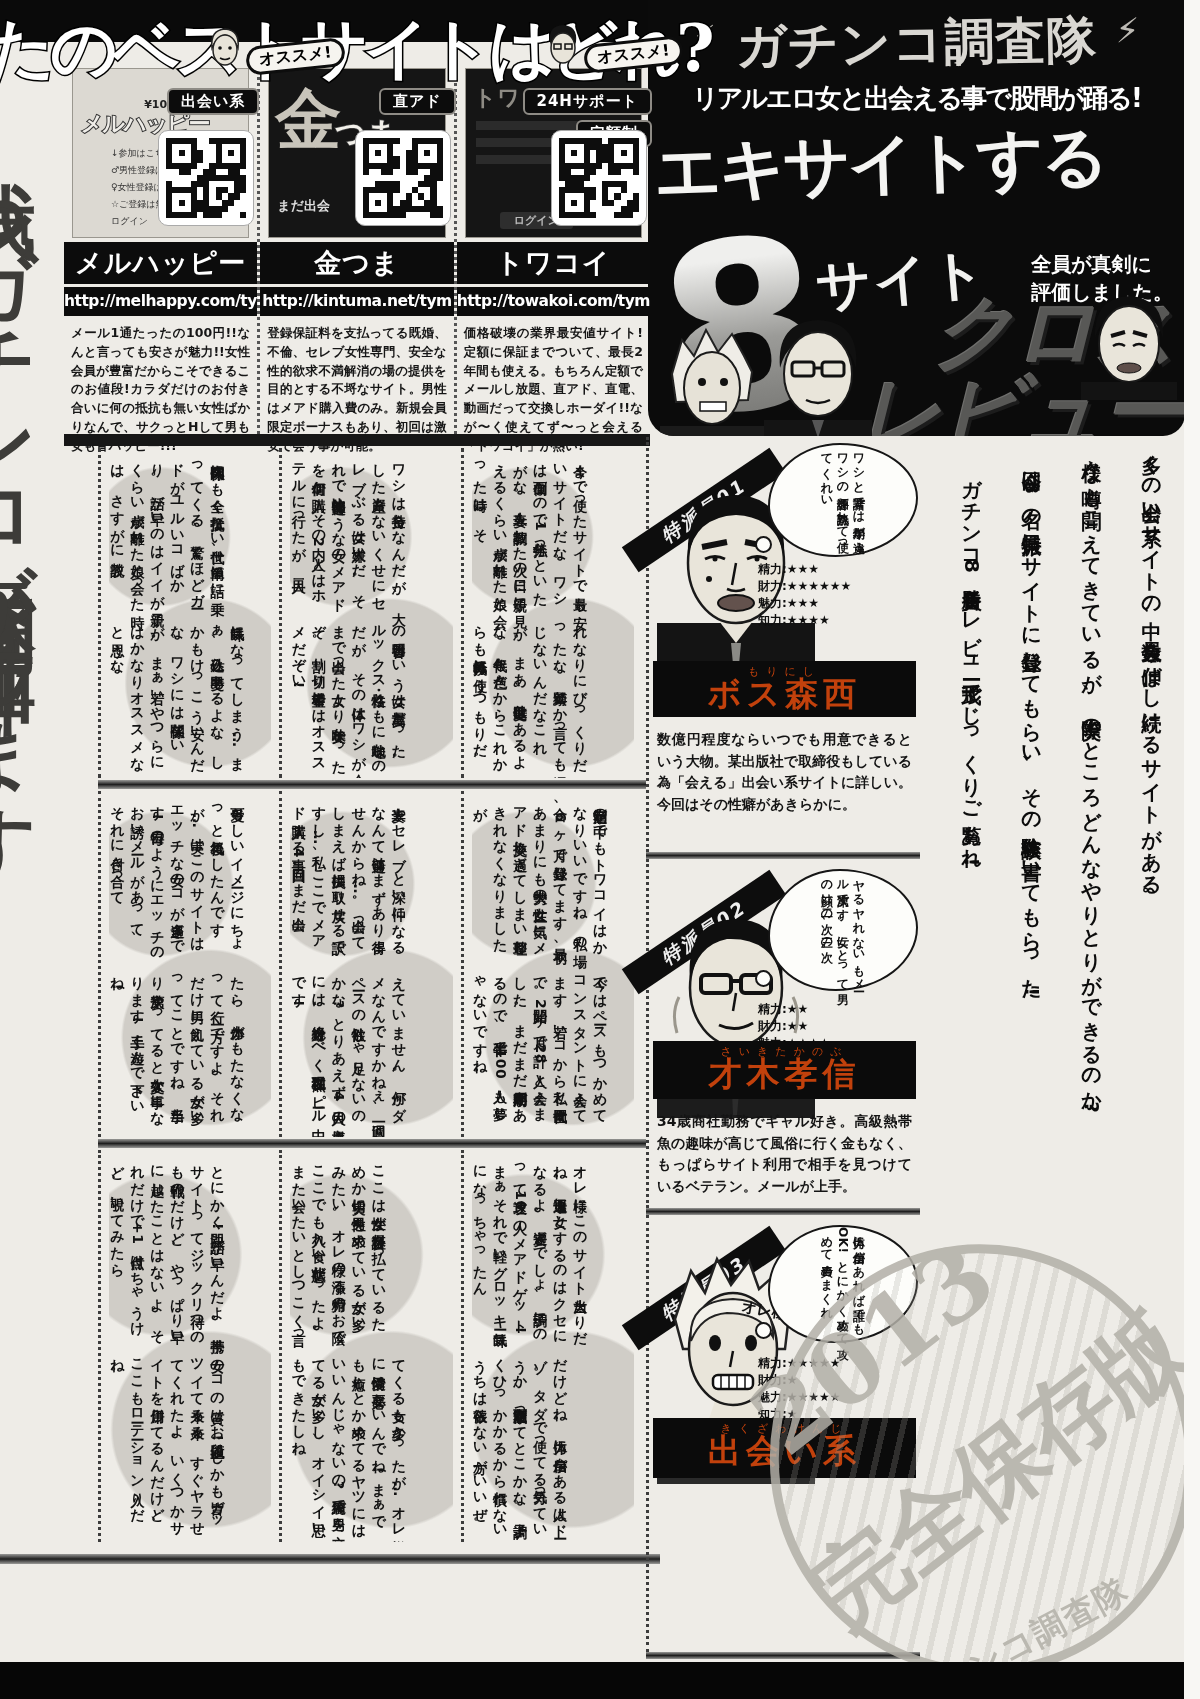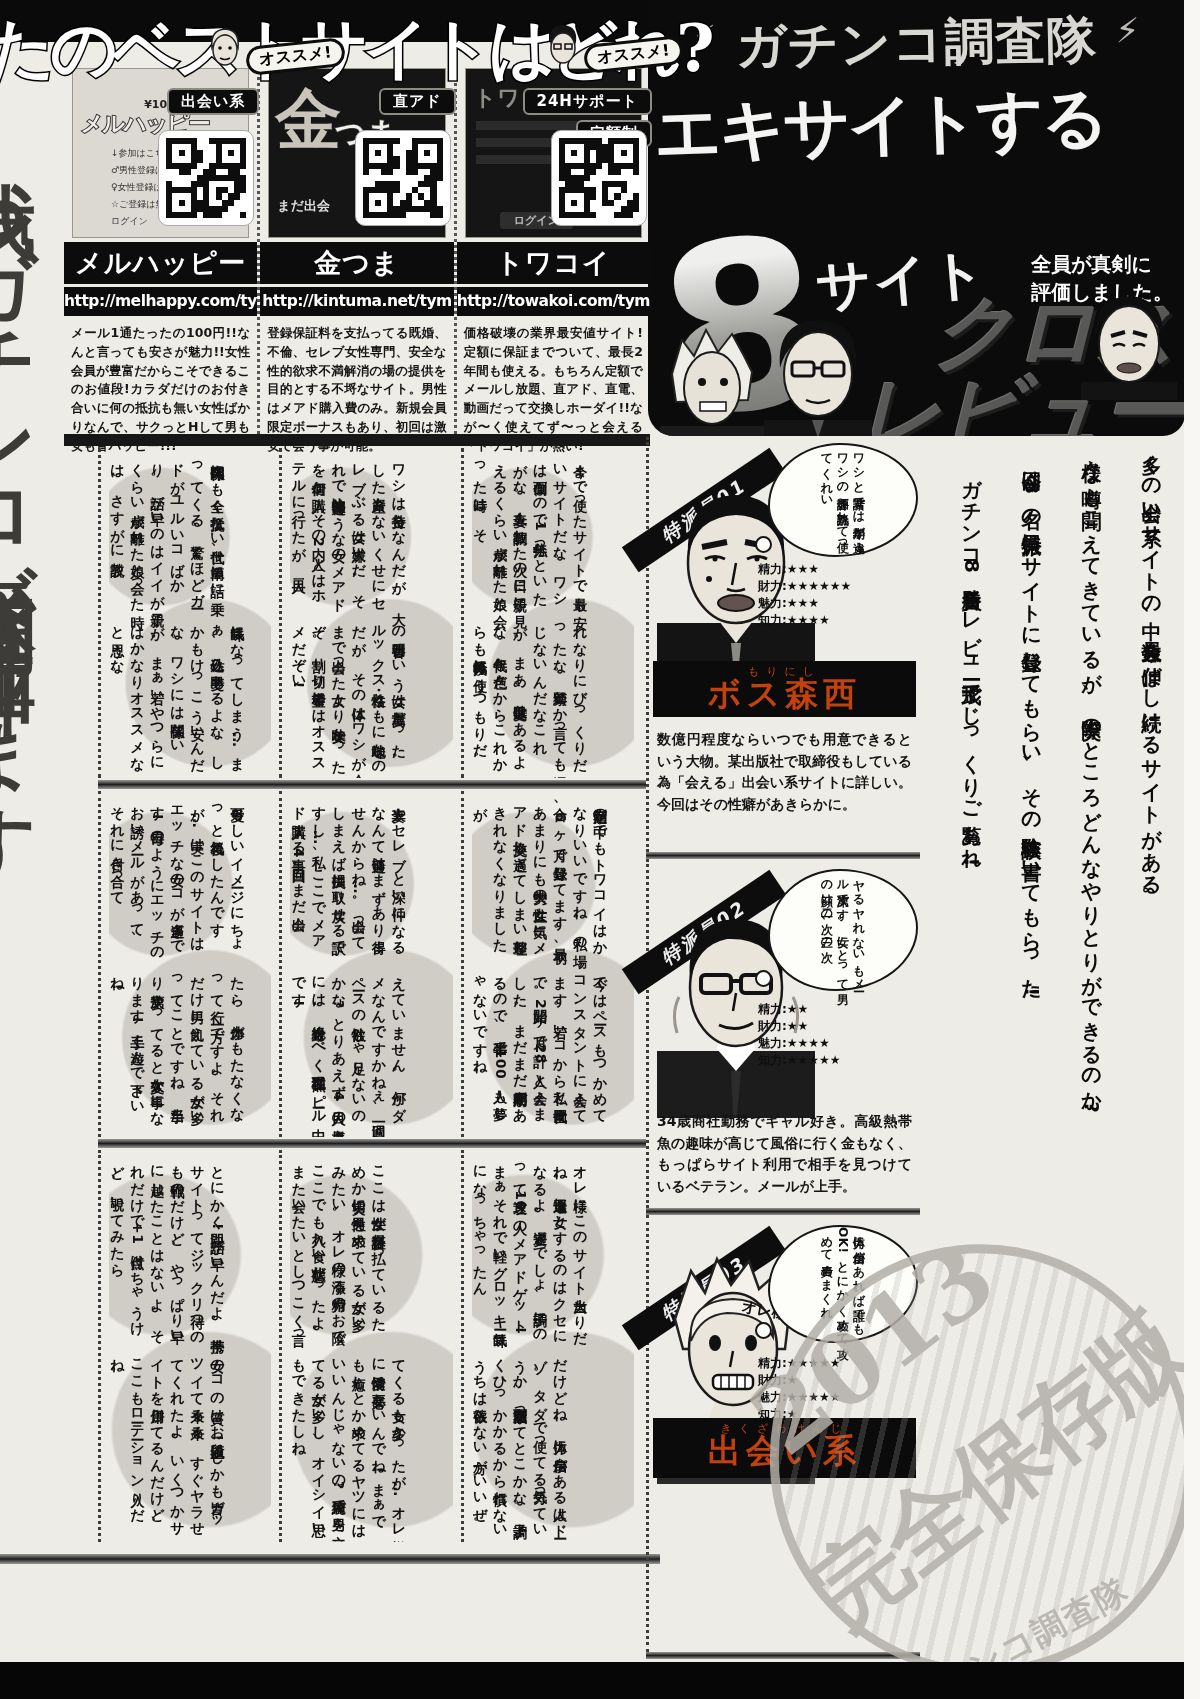--- a/index.html
+++ b/index.html
@@ -140,20 +140,21 @@
   <div class="toptitle">たのベストサイトはどれ?</div>
 
   <div class="lbanner">我ら「ガチンコ調査隊」が評価します。</div>
 
   <div class="hdr">
     <div class="brand">
       <span class="deco">⚡</span>
       <span>ガチンコ調査隊</span>
       <span class="deco">⚡</span>
     </div>
+    <div class="tagline">リアルエロ女と出会える事で股間が踊る!</div>
     <div class="extitle">エキサイトする</div>
     <div class="eight">8</div>
     <div class="title2">サイト</div>
     <div class="hnote">
       <span>全員が真剣に</span><br><span>評価しました。</span>
     </div>
     <div class="xrev">
       <span>クロス</span>
       <span class="l2">レビュー</span>
     </div>
@@ -881,20 +882,24 @@
       <div class="cloud">
           <div class="btext">ヤるヤれないもメール次第です。女にとって男の顔は二の次、三の次。</div>
         </div>
     </div>
     <div class="stats" style="top:142px">
       <div><span>精力</span>:<span>★★</span></div>
       <div><span>財力</span>:<span>★★</span></div>
       <div><span>魅力</span>:<span>★★★★</span></div>
       <div><span>知力</span>:<span>★★★★★</span></div>
     </div>
+    <div class="pname" style="top:182px;height:58px">
+      <div class="pruby">さいきたかのぶ</div>
+      <div class="pn">才木孝信</div>
+    </div>
     <div class="pbio" style="top:252px">34歳商社勤務でギャル好き。高級熱帯魚の趣味が高じて風俗に行く金もなく、もっぱらサイト利用で相手を見つけているベテラン。メールが上手。</div>
   </div>
   <div class="pbar" style="top:1208px"></div>
 
   <div class="profile" style="top:1215px;height:437px">
     <div class="ribbon">特派員03</div>
     <svg class="pface" width="158" height="235" viewBox="0 0 158 235">
       <rect x="0" y="172" width="158" height="63" fill="#2a2a2a"></rect>
       <path d="M52,170 Q79,188 106,170 L100,152 L58,152 Z" fill="#e9e5da"></path>
       <path d="M18,70 L34,22 L48,44 L60,10 L74,36 L92,12 L102,40 L120,24 L132,66 L128,100 L26,100 Z" fill="#f3f1ea" stroke="#222" stroke-width="2.5"></path>

